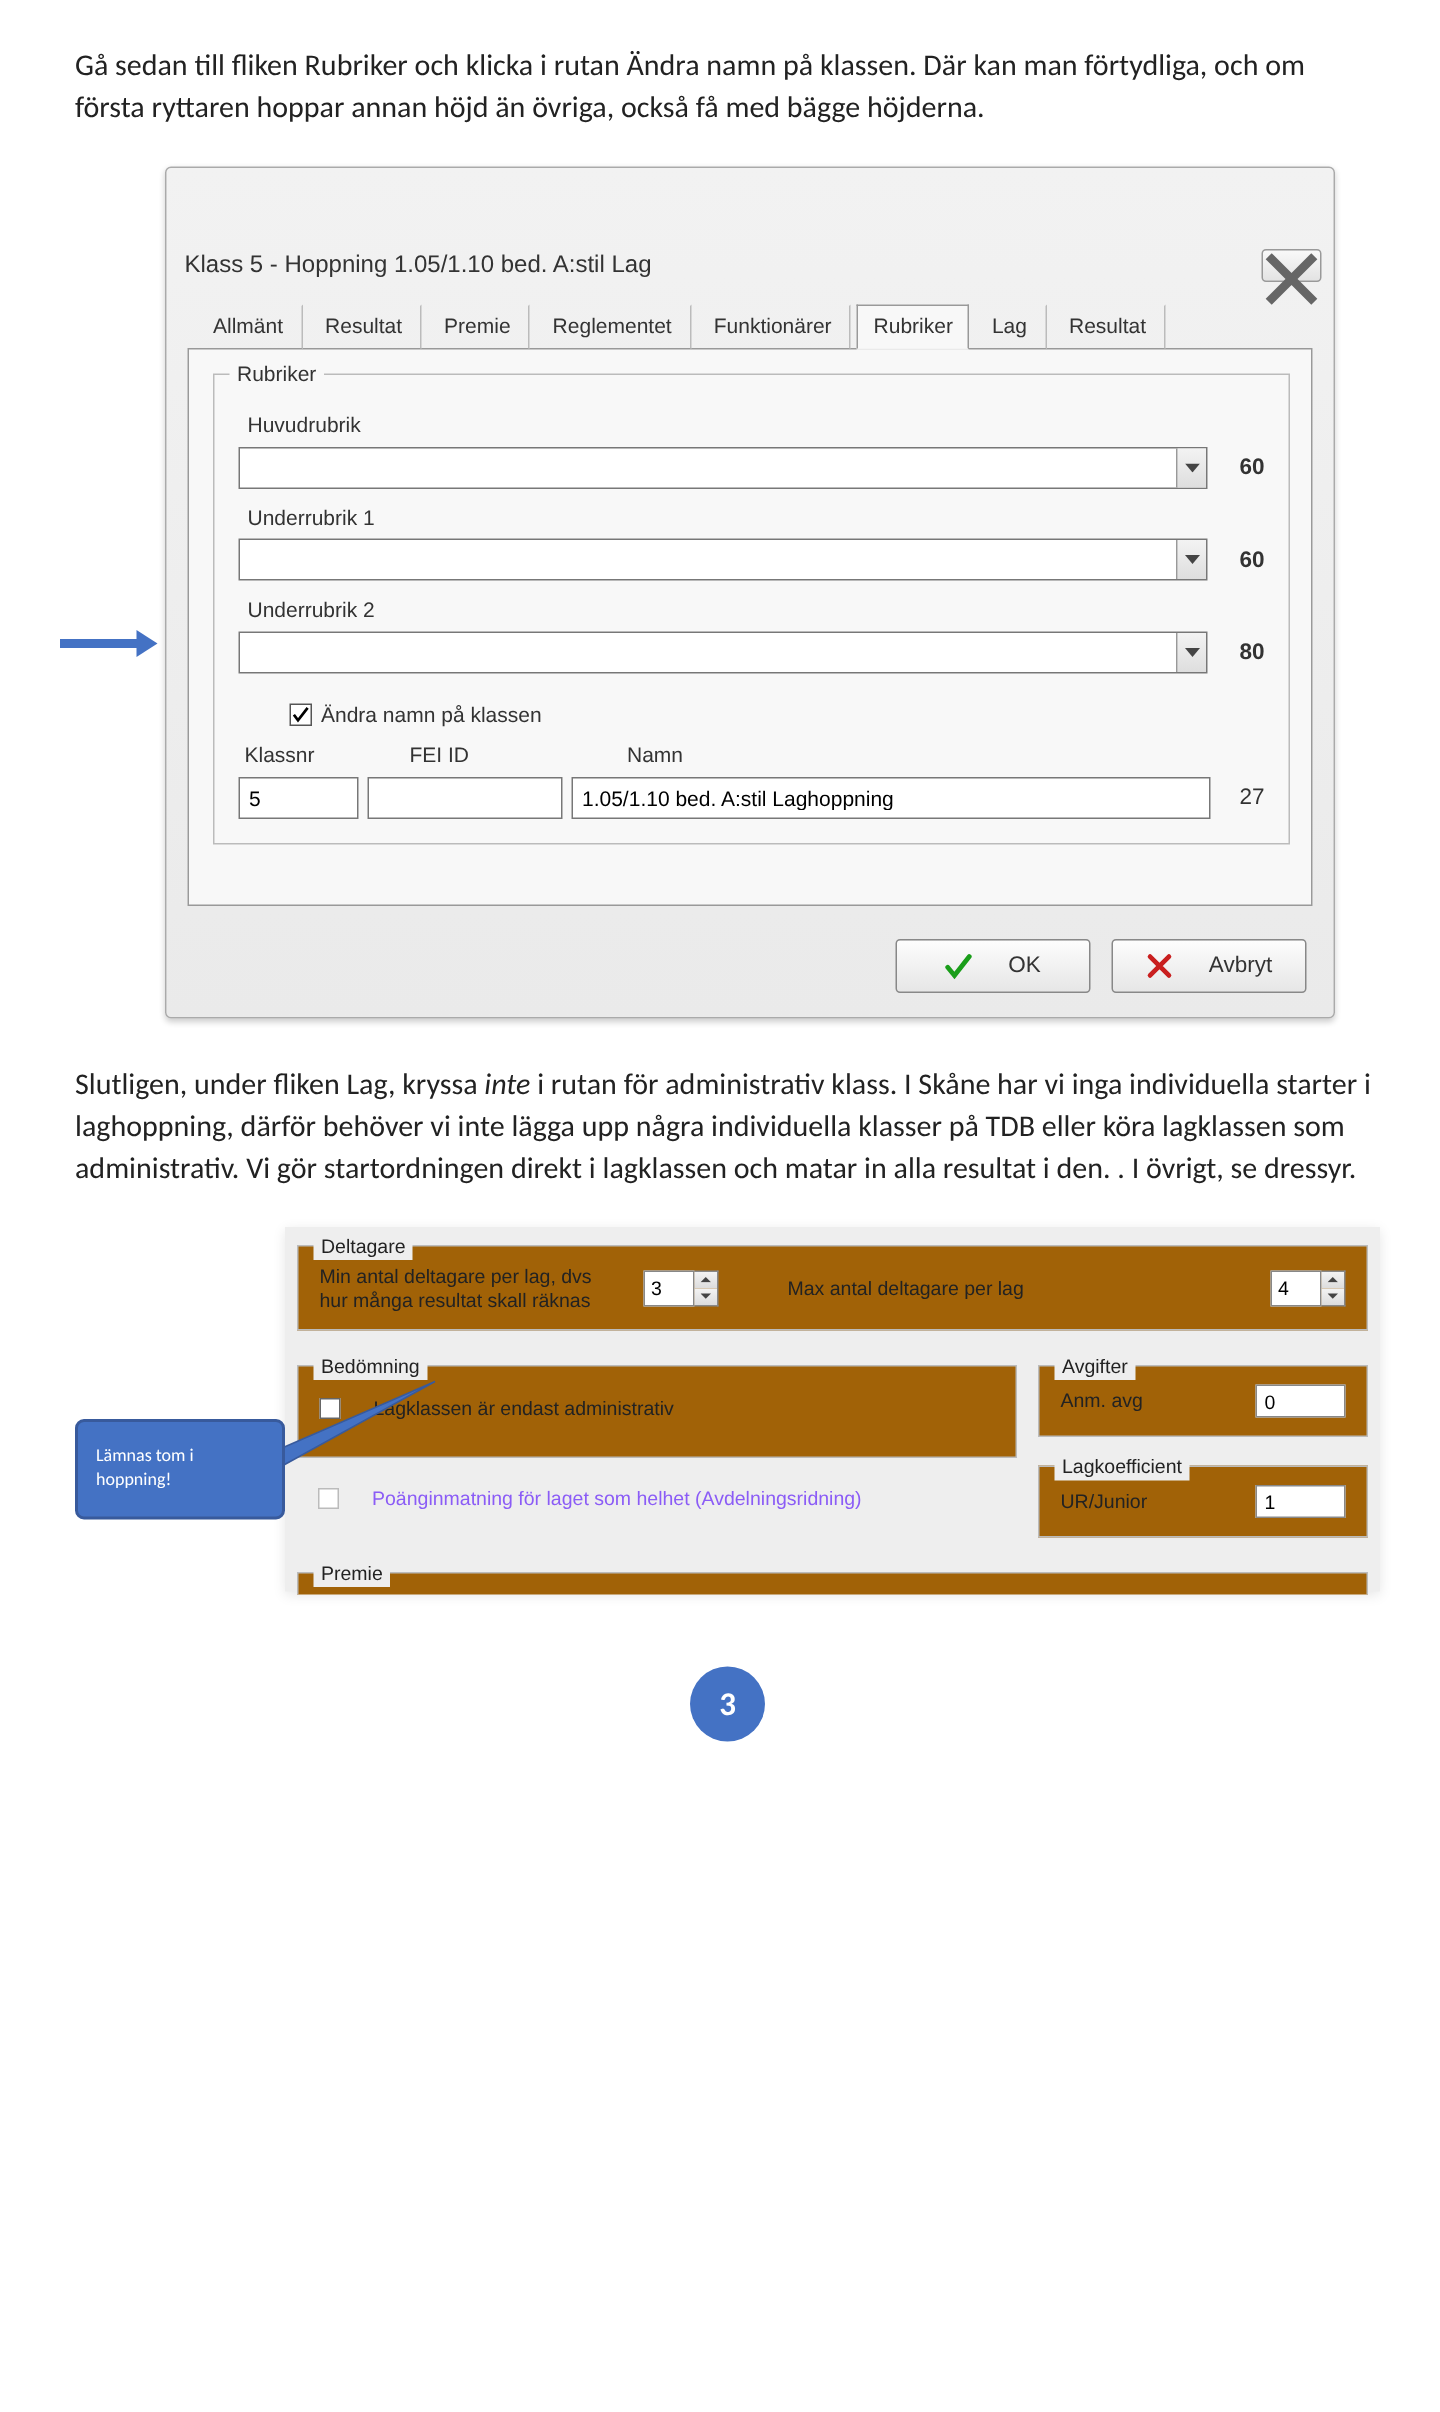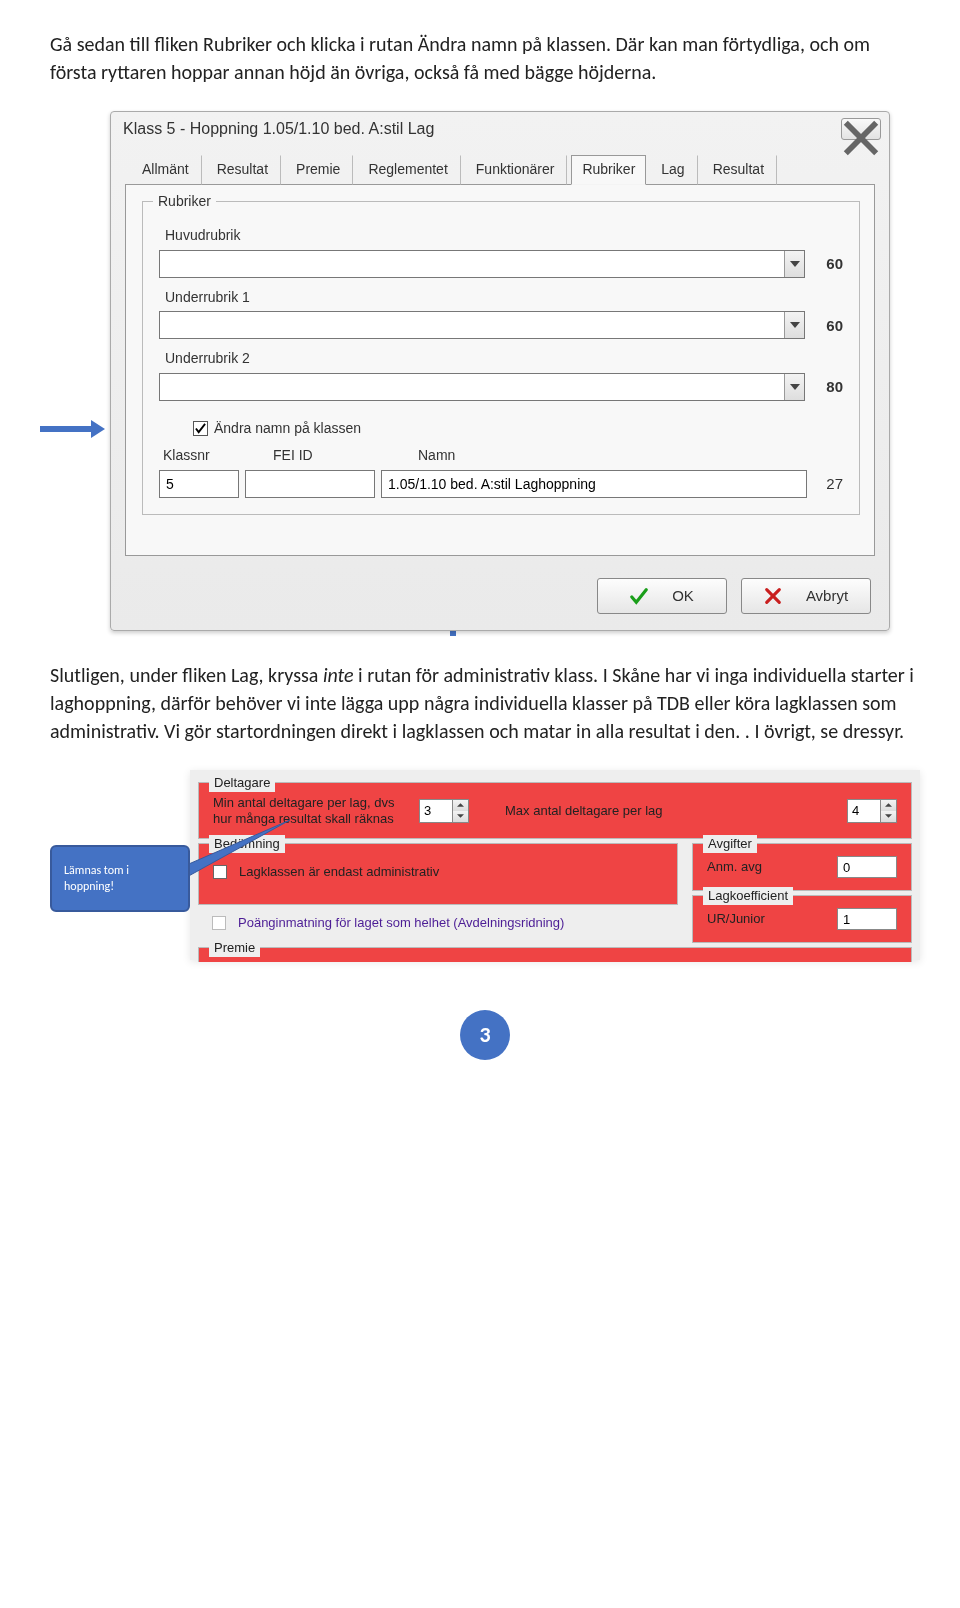--- a/index.html
+++ b/index.html
@@ -24,20 +24,21 @@
       box-shadow: 0 2px 4px rgba(0,0,0,0.2);
       font-family: "Segoe UI", Arial, sans-serif;
       font-size: 15px;
       color: #333;
       position: relative;
     }
     .titlebar {
       display: flex;
       justify-content: space-between;
       padding: 6px 8px 4px 12px;
+      margin-top: 48px;
     }
     .titlebar .title { font-size: 16px; }
     .close-btn {
       width: 40px; height: 22px;
       border: 1px solid #999;
       border-radius: 3px;
       background: linear-gradient(#f9f9f9,#e3e3e3);
       font-family: Arial;
       font-size: 12px;
       text-align: center;
@@ -152,41 +153,41 @@
       margin: 10px 0 0 140px;
       background: #eeeeee;
       padding: 8px;
       font-family: "Segoe UI", Arial, sans-serif;
       font-size: 14px;
       box-shadow: 0 2px 8px rgba(0,0,0,0.1);
       position: relative;
     }
     .fieldset {
       border: 1px solid #bbb;
-      margin: 4px 0 0 0;
+      margin: 4px 0 19px 0;
       padding: 12px 14px;
       position: relative;
-      background: #ef4444;
+      background: #a16207;
     }
     .fieldset .legend {
       position: absolute; top: -9px; left: 10px;
       background: #eeeeee; padding: 0 5px; font-size: 13px;
     }
-    .lag-row { display: flex; align-items: center; gap: 6px; }
+    .lag-row { display: flex; align-items: center; gap: 16px; }
     .lag-label { font-size: 13px; line-height: 1.2; }
     .spin { display: flex; }
     .spin input { width: 34px; height: 24px; border: 1px solid #888; background: #fff; padding: 2px 4px; font-size: 13px; }
     .spin .updown { width: 16px; height: 24px; border: 1px solid #888; border-left: none; display:flex; flex-direction:column; }
     .spin .updown div { flex:1; background: linear-gradient(#f3f3f3,#dcdcdc); display:flex; align-items:center; justify-content:center; }
     .spin .updown div svg { width:7px; height:4px; }
     .two-col { display: flex; gap: 14px; }
     .two-col .left { flex: 1; }
     .two-col .right { width: 220px; }
     .chk2 { width: 14px; height: 14px; border: 1px solid #666; background: #fff; display:inline-block; vertical-align: middle; margin-right: 6px; flex-shrink: 0; }
-    .disabled { color: #4c1d95; }
+    .disabled { color: #8b5cf6; }
     .num-field { display:flex; align-items: center; gap: 10px; }
     .num-field input { width: 60px; height: 22px; border: 1px solid #888; background: #fff; padding: 2px 5px; font-size: 13px; }
 
     
     .callout-wrap { position: relative; width: 900px; height: 0; }
     .callout {
       position: absolute;
       left: 0; top: -115px;
       width: 140px;
       background: #4472C4;

